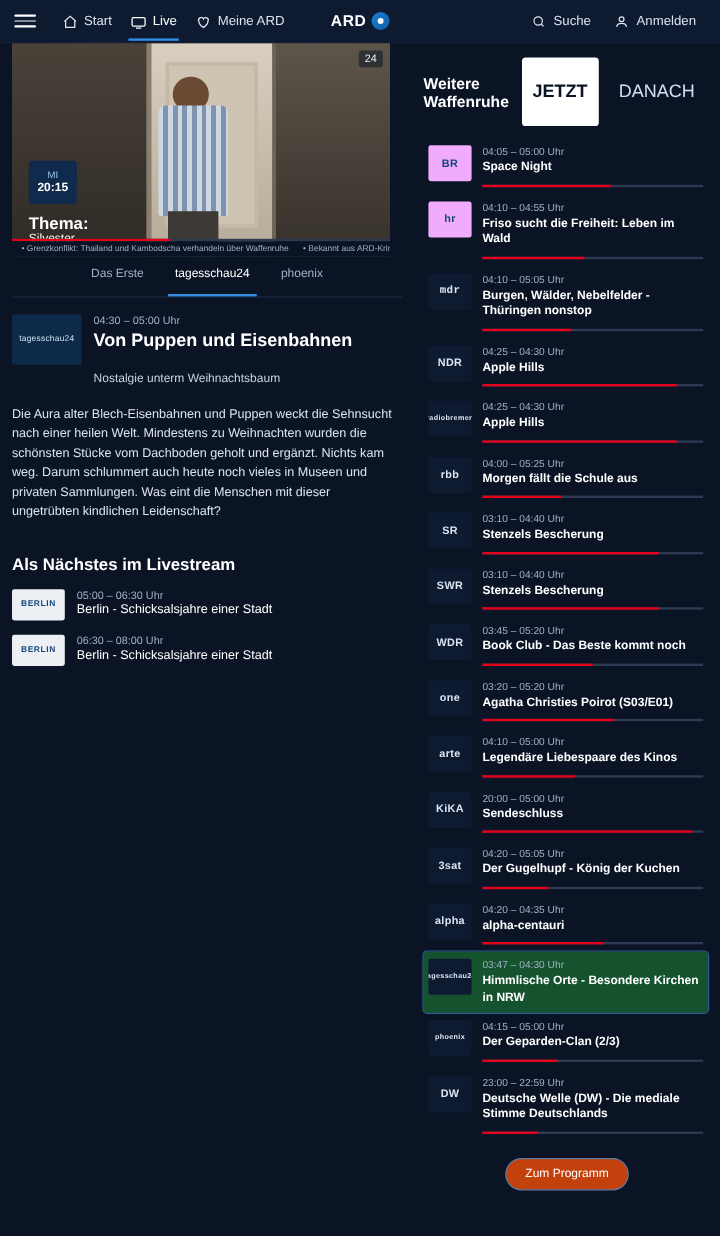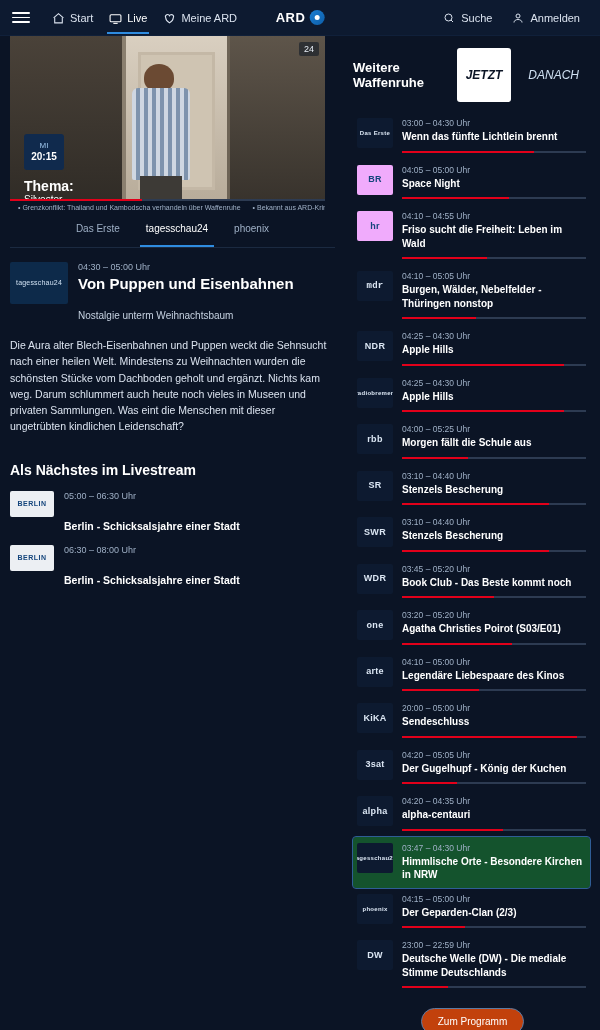--- a/index.html
+++ b/index.html
@@ -143,31 +143,31 @@
 
   
   .next-h { font-size:14px; font-weight:bold; padding: 26px 10px 0 10px; line-height:1.3;}
   .next-item { display:flex; gap:10px; padding: 12px 10px 0 10px; }
   .next-logo {
     width:44px; height:26px; flex:0 0 auto; border-radius:2px;
     background:#eceff3; display:flex; align-items:center; justify-content:center;
   }
   .next-logo span { font-size:7px; font-weight:bold; color:#14457c; letter-spacing:.5px;}
   .next-time { font-size:9px; color:#9fb0c6; }
-  .next-title { font-size:10.5px; font-weight:bold; line-height:1.35;margin-top:18px; }
+  .next-title { font-size:10.5px; font-weight:normal; line-height:1.35; }
 
   
   .side-head {
     display:flex; align-items:center; gap:8px;
     padding: 12px 12px 10px 8px;
   }
   .side-title { font-size:13px; font-weight:bold; flex:1; }
   .pill {
-    font-size:12px; padding:20px 9px; border-radius:3px; cursor:pointer;
-    color:#cfe0f2; background:transparent;font-style:italic;
+    font-size:15px; padding:20px 9px; border-radius:3px; cursor:pointer;
+    color:#cfe0f2; background:transparent;
   }
   .pill.active { background:#fff; color:#0b1425; font-weight:bold; }
   .ls-list { padding: 0 10px 0 8px; }
   .ls-item {
     display:flex; gap:9px; padding:6px 4px; border-radius:3px; cursor:pointer;
   }
   .ls-item.selected { background:#14532d; outline:1px solid #2f5d96; }
   .ls-logo {
     width:36px; height:30px; flex:0 0 auto; border-radius:2px;
     background:#f0abfc; display:flex; align-items:center; justify-content:center;
@@ -331,32 +331,20 @@
   </div>
 
   <div class="right">
     <div class="side-head">
       <div class="side-title">Weitere Waffenruhe</div>
       <div class="pill active">JETZT</div>
       <div class="pill">DANACH</div>
     </div>
     <div class="ls-list" id="ls-list">
         <div class="ls-item">
-          <div class="ls-logo dark">
-            <em style="color: rgb(219, 230, 243); font-size: 6px;">Das Erste</em>
-          </div>
-          <div class="ls-body">
-            <div class="ls-time">03:00 – 04:30 Uhr</div>
-            <div class="ls-title">Wenn das fünfte Lichtlein brennt</div>
-            <div class="ls-prog">
-              <i style="width: 72%;"></i>
-            </div>
-          </div>
-        </div>
-        <div class="ls-item">
           <div class="ls-logo ">
             <em>BR</em>
           </div>
           <div class="ls-body">
             <div class="ls-time">04:05 – 05:00 Uhr</div>
             <div class="ls-title">Space Night</div>
             <div class="ls-prog">
               <i style="width: 58%;"></i>
             </div>
           </div>

